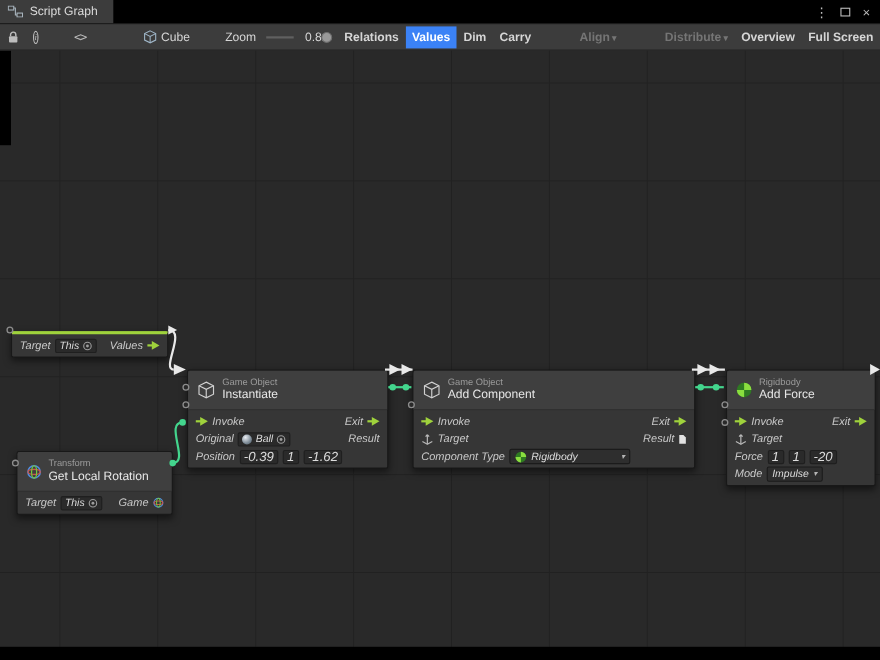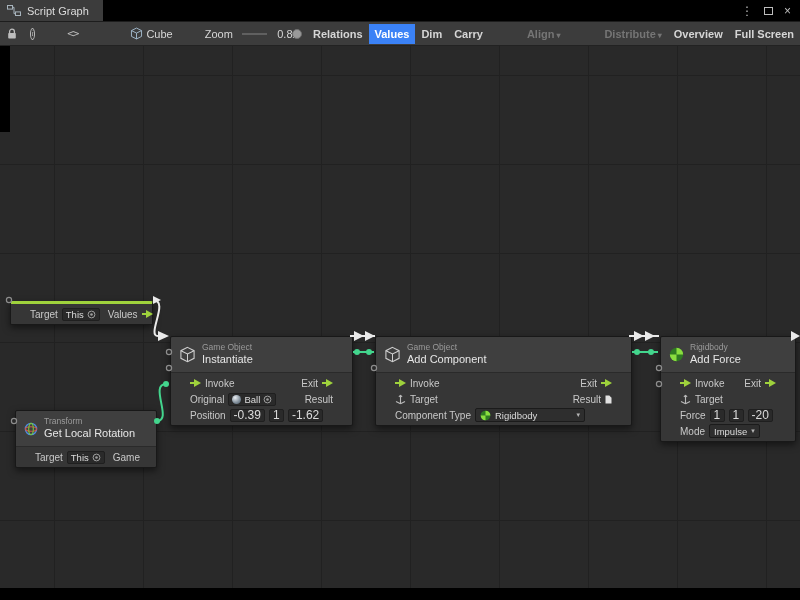--- a/index.html
+++ b/index.html
@@ -51,21 +51,21 @@
   
   .node { position:absolute; background:#363636; border:1px solid #181818; border-radius:2px;
     box-shadow:0 3px 7px rgba(0,0,0,.5); color:#c9c9c9; }
   .node-header { display:flex; align-items:center; gap:6px; height:36px; padding:0 8px;
     background:#3f3f3f; border-bottom:1px solid #2a2a2a; border-radius:2px 2px 0 0; }
   .event-node { border-top:3px solid #9fd23c; }
   .event-node .node-header { height:32px; }
   .node-title-block { display:flex; flex-direction:column; line-height:1.25; }
   .node-cat { font-size:8.5px; color:#9b9b9b; white-space:nowrap; }
   .node-title { font-size:11px; color:#e6e6e6; white-space:nowrap; }
-  .node-body { padding:2px 12px; }
+  .node-body { padding:2px 0;font-style:italic; }
   .row { height:16px; display:flex; align-items:center; padding:0 7px; gap:4px; font-size:10px; }
   .plabel { white-space:nowrap; color:#c9c9c9; }
   .spacer { flex:1; }
   .chip { background:#2a2a2a; border:1px solid #1f1f1f; border-radius:2px; padding:0 3px; height:13px;
     display:inline-flex; align-items:center; gap:3px; color:#dcdcdc; font-size:9.5px; white-space:nowrap; }
   .numfield { background:#2a2a2a; border:1px solid #1f1f1f; border-radius:2px; padding:0 3px; height:13px;
     display:inline-flex; align-items:center; color:#dcdcdc; font-size:12px; min-width:15px; }
   .dropdown { background:#2e2e2e; border:1px solid #1b1b1b; border-radius:2px; padding:0 4px; height:14px;
     display:inline-flex; align-items:center; gap:4px; color:#dcdcdc; font-size:9.5px; white-space:nowrap; }
   .caret { font-size:7px; color:#b5b5b5; }

